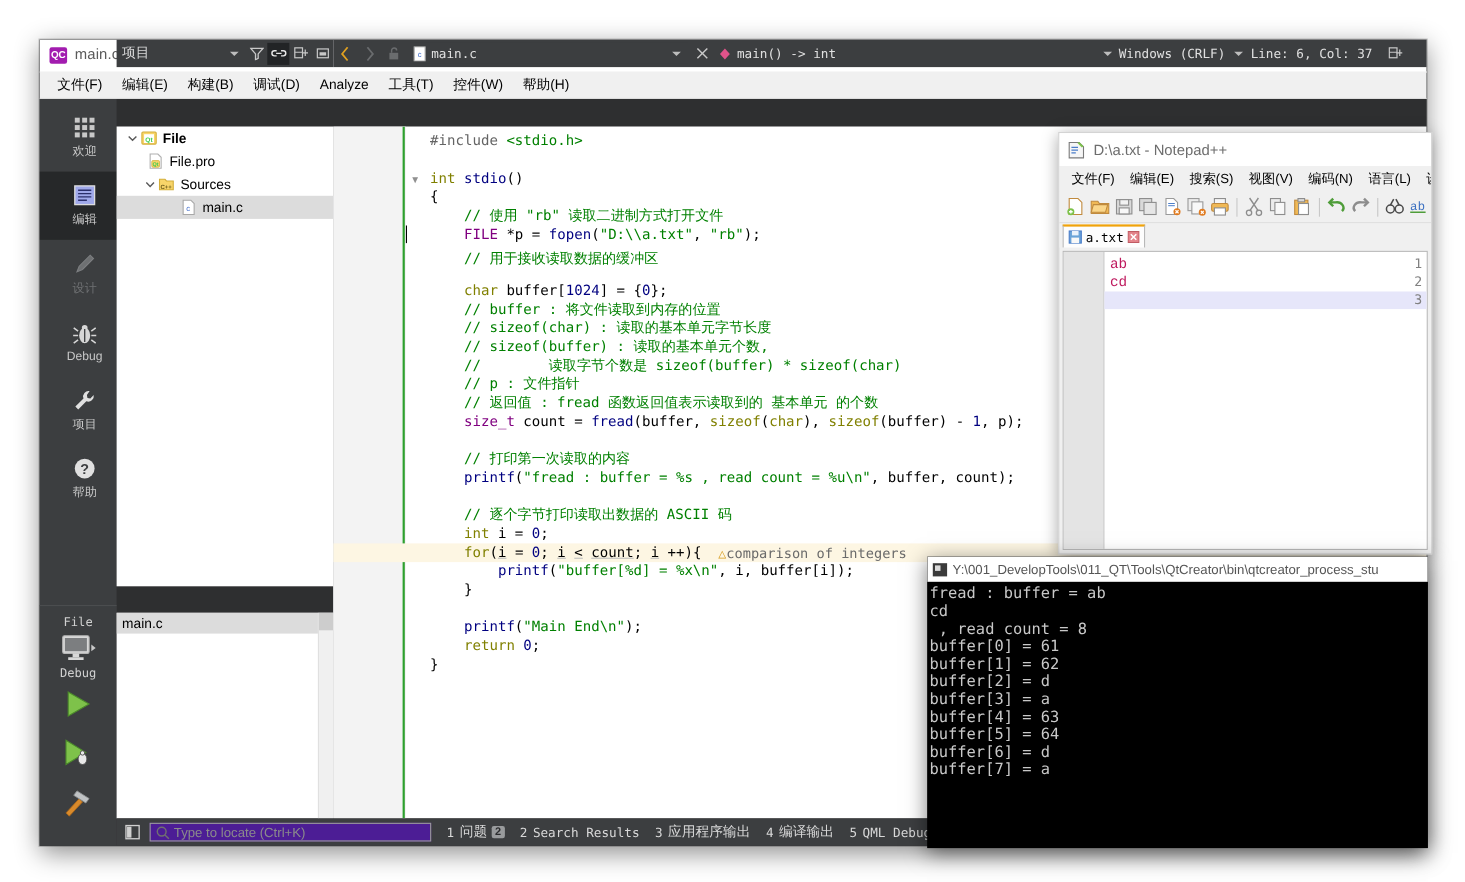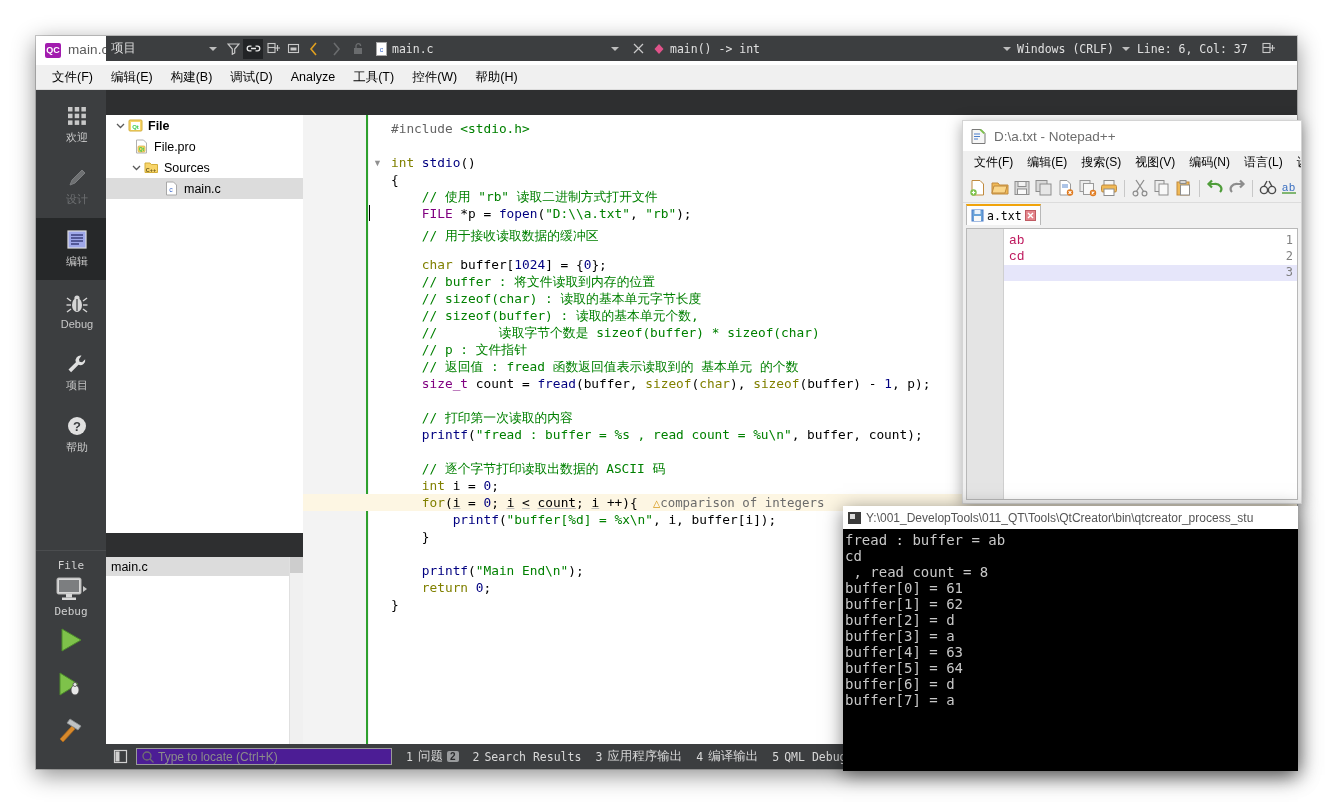--- a/index.html
+++ b/index.html
@@ -246,37 +246,37 @@
             <rect x="2" y="8.7" width="4.5" height="4.5"></rect>
               <rect x="8.7" y="8.7" width="4.5" height="4.5"></rect>
               <rect x="15.4" y="8.7" width="4.5" height="4.5"></rect>
             <rect x="2" y="15.4" width="4.5" height="4.5"></rect>
               <rect x="8.7" y="15.4" width="4.5" height="4.5"></rect>
               <rect x="15.4" y="15.4" width="4.5" height="4.5"></rect>
           </g>
         </svg>
         <div class="lab">欢迎</div>
       </div>
-      <div class="mode dim">
-        <svg width="22" height="22" viewBox="0 0 22 22">
-          <path d="M4 18 L6 13 L16 3 L19 6 L9 16 Z" fill="#6e7072" stroke="#7c7e80" stroke-width="1"></path>
-        </svg>
-        <div class="lab">设计</div>
-      </div>
       <div class="mode sel">
         <svg width="24" height="22" viewBox="0 0 24 22">
           <rect x="3" y="2" width="18" height="17" fill="#9fa8ea" stroke="#dcdcdc" stroke-width="1.2"></rect>
           <g stroke="#2b2f6b" stroke-width="1.3">
             <line x1="6" y1="6" x2="18" y2="6"></line>
               <line x1="6" y1="9" x2="18" y2="9"></line>
             <line x1="6" y1="12" x2="18" y2="12"></line>
               <line x1="6" y1="15" x2="14" y2="15"></line>
           </g>
         </svg>
         <div class="lab">编辑</div>
+      </div>
+      <div class="mode dim">
+        <svg width="22" height="22" viewBox="0 0 22 22">
+          <path d="M4 18 L6 13 L16 3 L19 6 L9 16 Z" fill="#6e7072" stroke="#7c7e80" stroke-width="1"></path>
+        </svg>
+        <div class="lab">设计</div>
       </div>
       <div class="mode">
         <svg width="24" height="22" viewBox="0 0 24 22">
           <g fill="#d6d6d6">
             <ellipse cx="12" cy="12" rx="5" ry="7"></ellipse>
             <circle cx="12" cy="5" r="2.6"></circle>
           </g>
           <g stroke="#d6d6d6" stroke-width="1.4">
             <line x1="6" y1="8" x2="2" y2="5"></line>
               <line x1="6" y1="12" x2="1.5" y2="12"></line>

